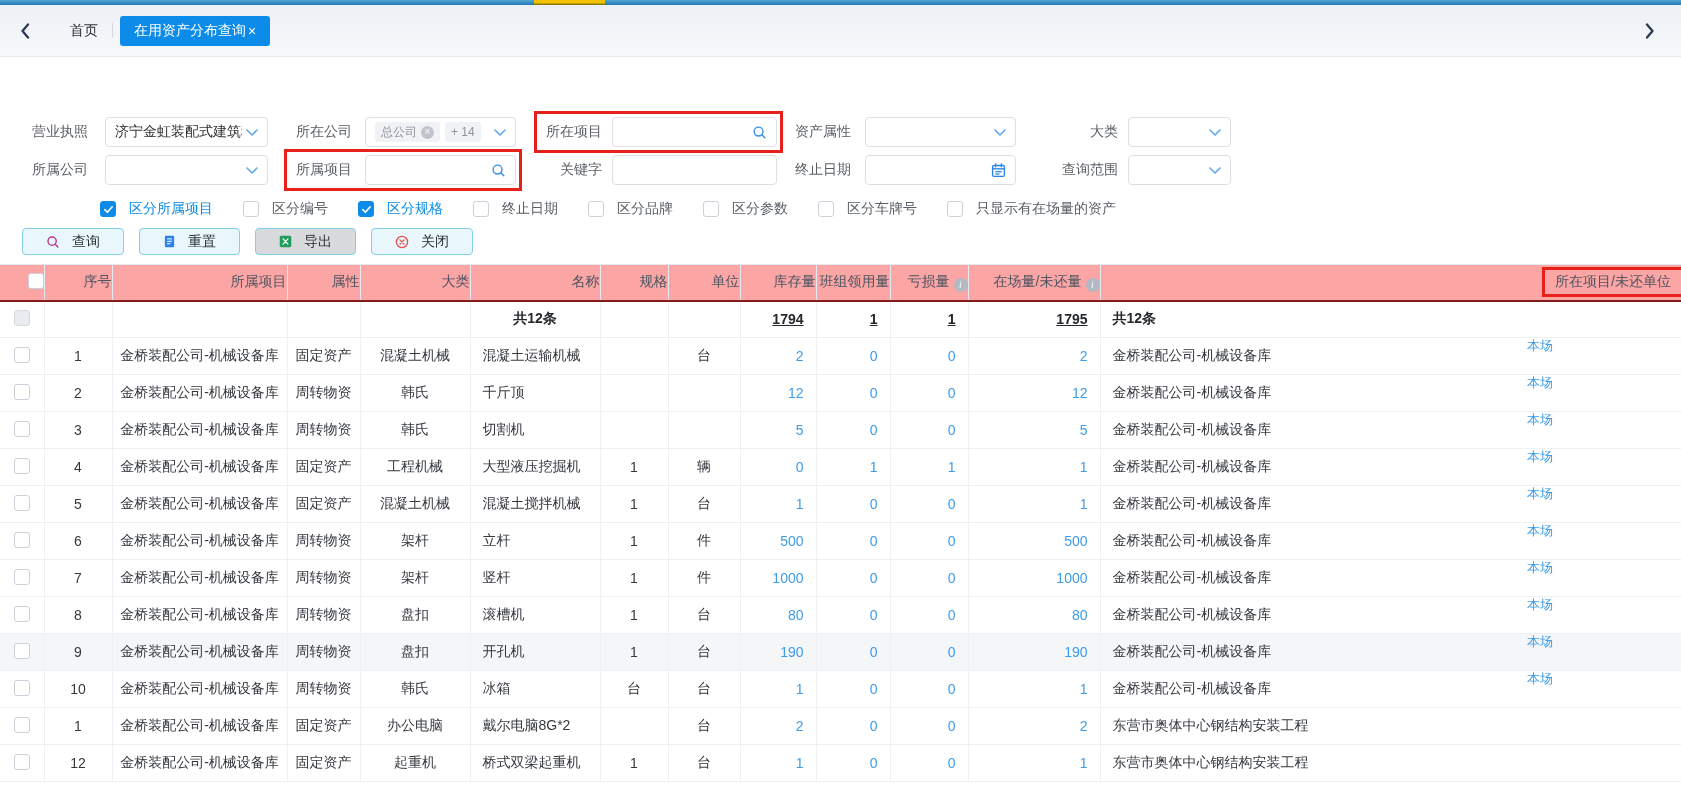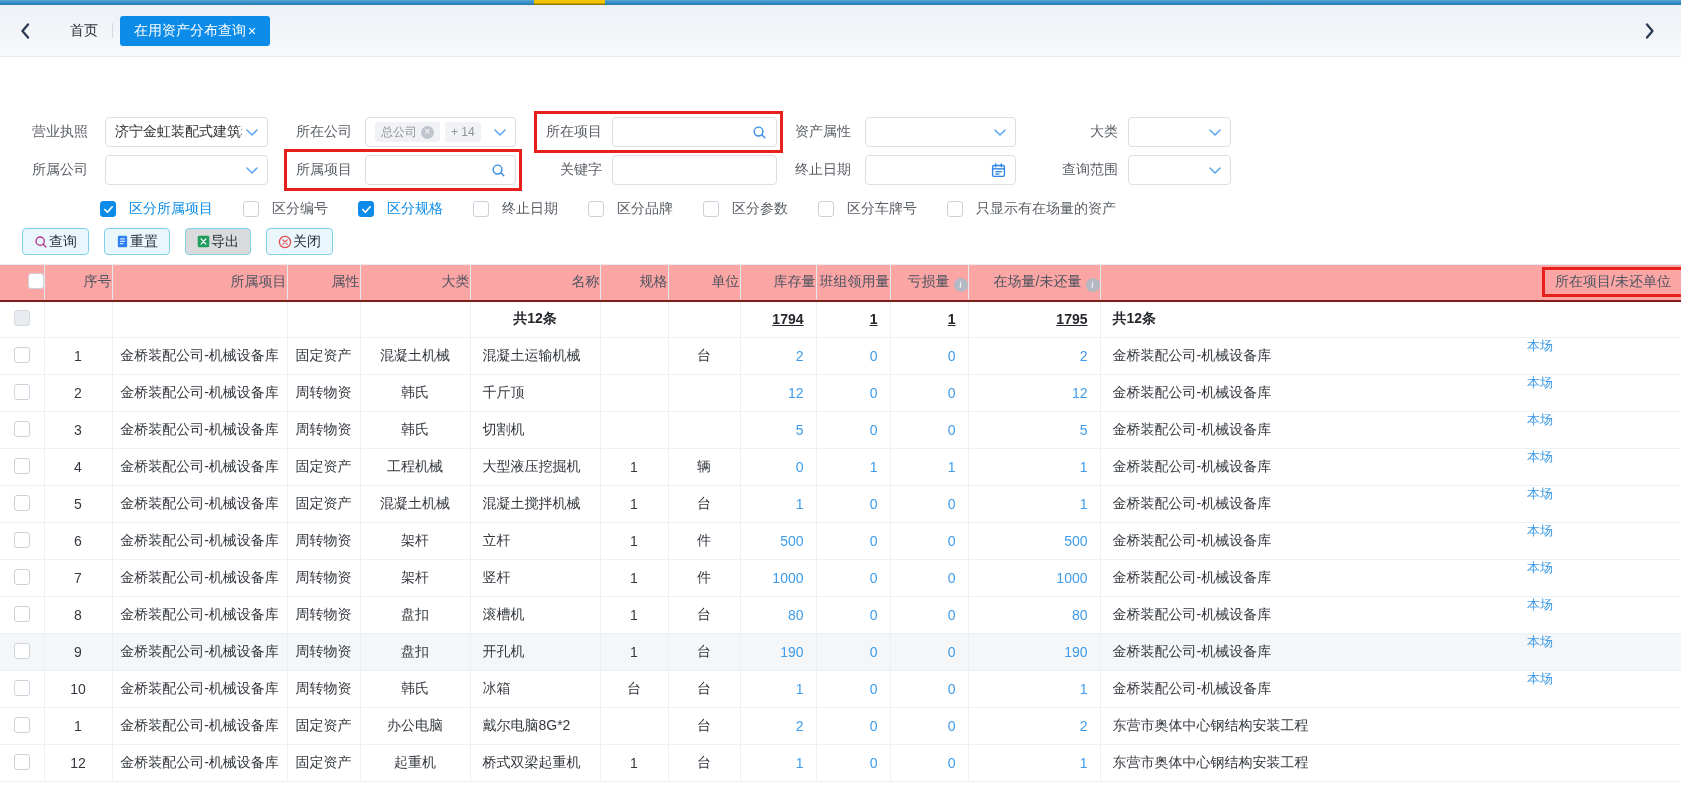--- a/index.html
+++ b/index.html
@@ -42,21 +42,21 @@
   
   .opts { display:flex; align-items:center; padding-left:100px; margin:15px 0 10px; }
   .opt { display:inline-flex; align-items:center; gap:13px; margin-right:30px; cursor:pointer; color:#5a5f66; }
   .opt.on { color:#0c8ce8; }
   .cb { display:inline-flex; align-items:center; justify-content:center; width:16px; height:16px; border:1px solid #ccd1da; border-radius:3px; background:#fff; flex:none; cursor:pointer; }
   .cb.on { background:#0c8ce8; border-color:#0c8ce8; }
   .cb.dis { background:#e8ebf0; border-color:#d5dae0; }
 
   
   .toolbar { display:flex; align-items:center; padding-left:22px; padding-bottom:9px; }
-  .btn { display:inline-flex; align-items:center; gap:1px; height:27px; padding:0 11px; background:#e9f7fd; border:1px solid #7fd0e8; border-radius:4px; color:#2b2f36; font-size:14px; cursor:pointer; }
+  .btn { display:inline-flex; align-items:center; gap:12px; height:27px; padding:0 23px; background:#e9f7fd; border:1px solid #7fd0e8; border-radius:4px; color:#2b2f36; font-size:14px; cursor:pointer; }
   .btn + .btn { margin-left:15px; }
   .btn.gray { background:#d9dadb; }
 
   
   table { border-collapse:collapse; table-layout:fixed; width:1681px; }
   thead th { height:36px; background:#fca5a5; border-top:1px solid #e6e9ef; border-bottom:2px solid #7f1d1d; border-right:1px solid #e4e8ef; font-weight:normal; color:#4e5560; text-align:right; }
   thead th:last-child { border-right:none; }
   td { height:37px; border-bottom:1px solid #edf0f5; border-right:1px solid #edf0f5; text-align:center; color:#35393f; position:relative; background:#fff; }
   td:last-child { border-right:none; }
   td.name, td.loc { text-align:left; padding-left:12px; }

